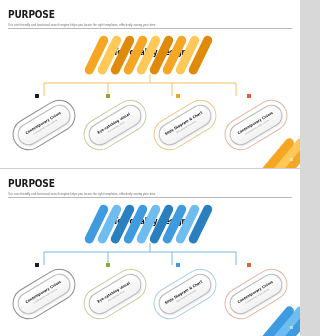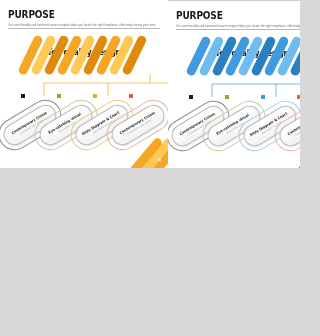--- a/index.html
+++ b/index.html
@@ -2,21 +2,21 @@
 <html><head>
 <meta charset="utf-8">
 <style>
   * { box-sizing: border-box; margin: 0; padding: 0; }
   html, body {
     width: 300px; height: 336px;
     background: #d8d8d8;
     font-family: "Liberation Sans", sans-serif;
     overflow: hidden;
   }
-  .deck { width: 300px; height: 336px; display: flex; flex-direction: row; }
+  .deck { width: 300px; height: 336px; display: flex; flex-direction: column; }
 
   .slide {
     position: relative;
     width: 300px; height: 168px;
     background: #ffffff;
     overflow: hidden;
     flex: 0 0 168px;
   }
   .slide + .slide { border-top: 1px solid #cfcfcf; }
 

